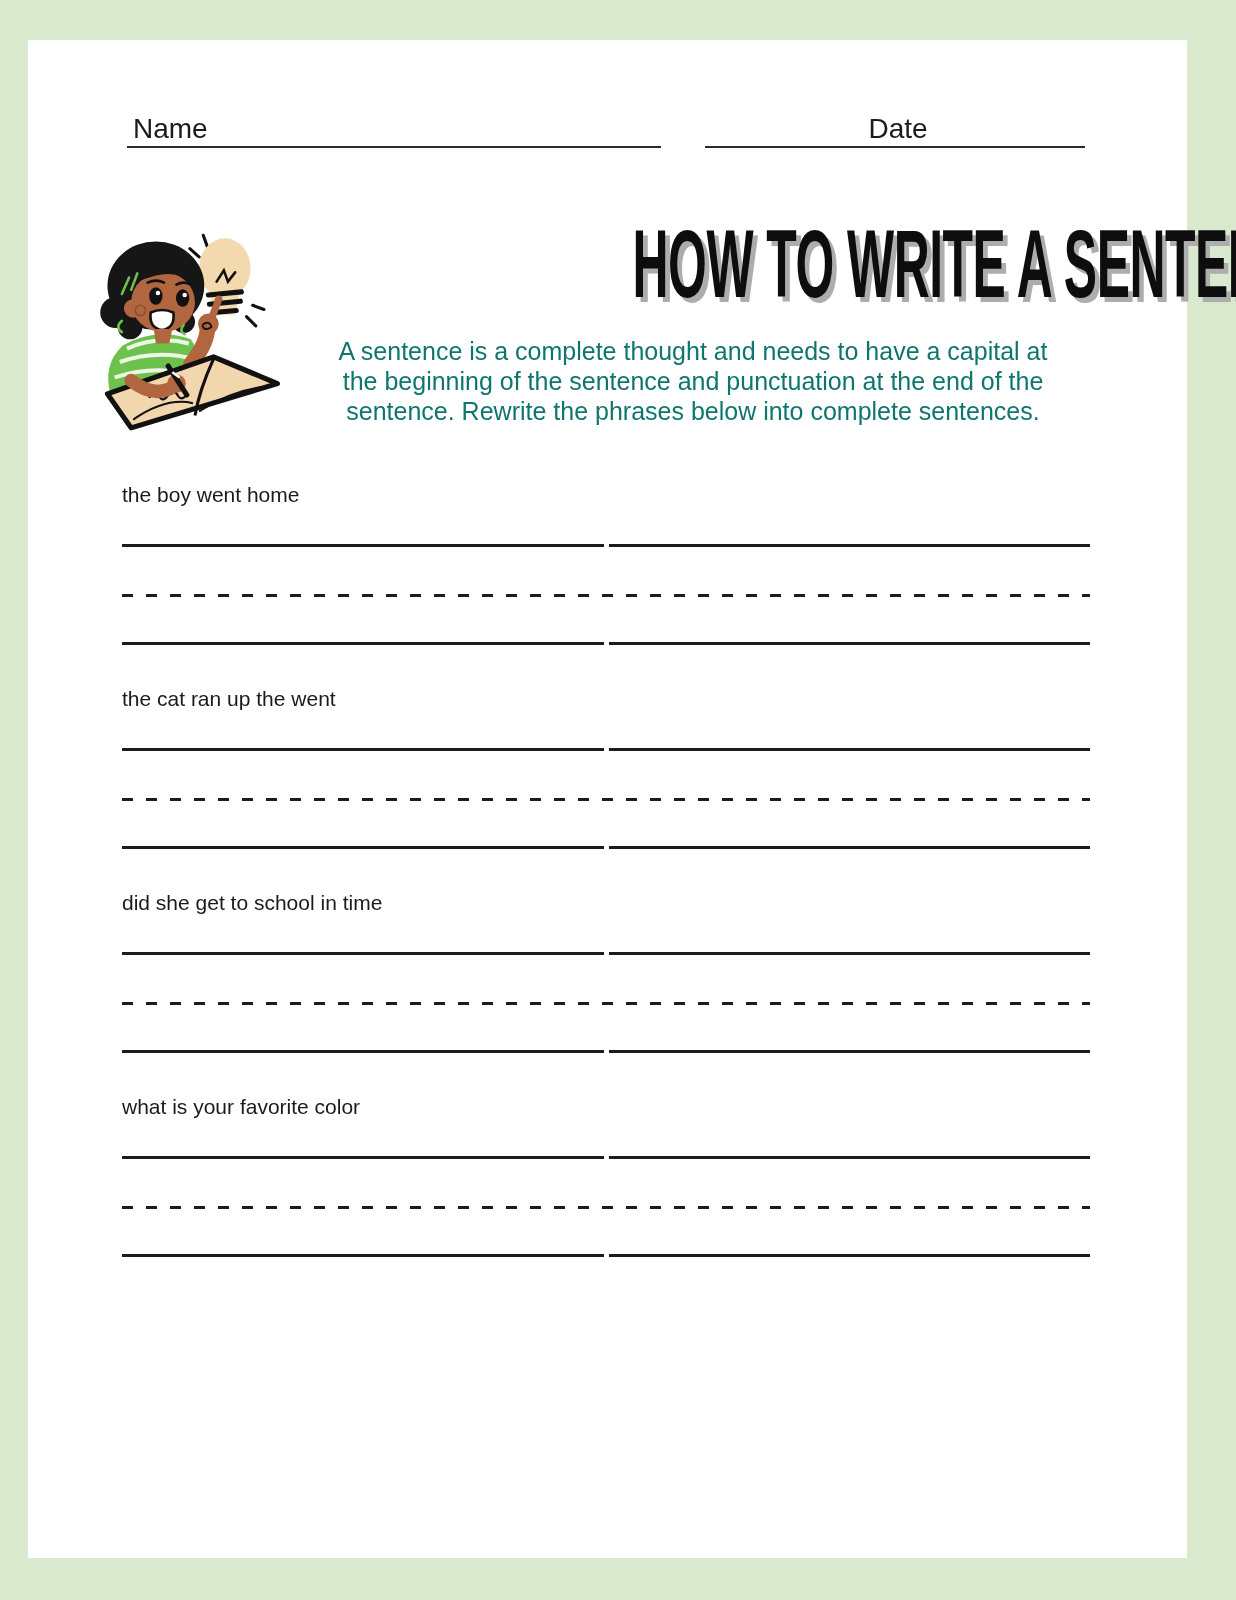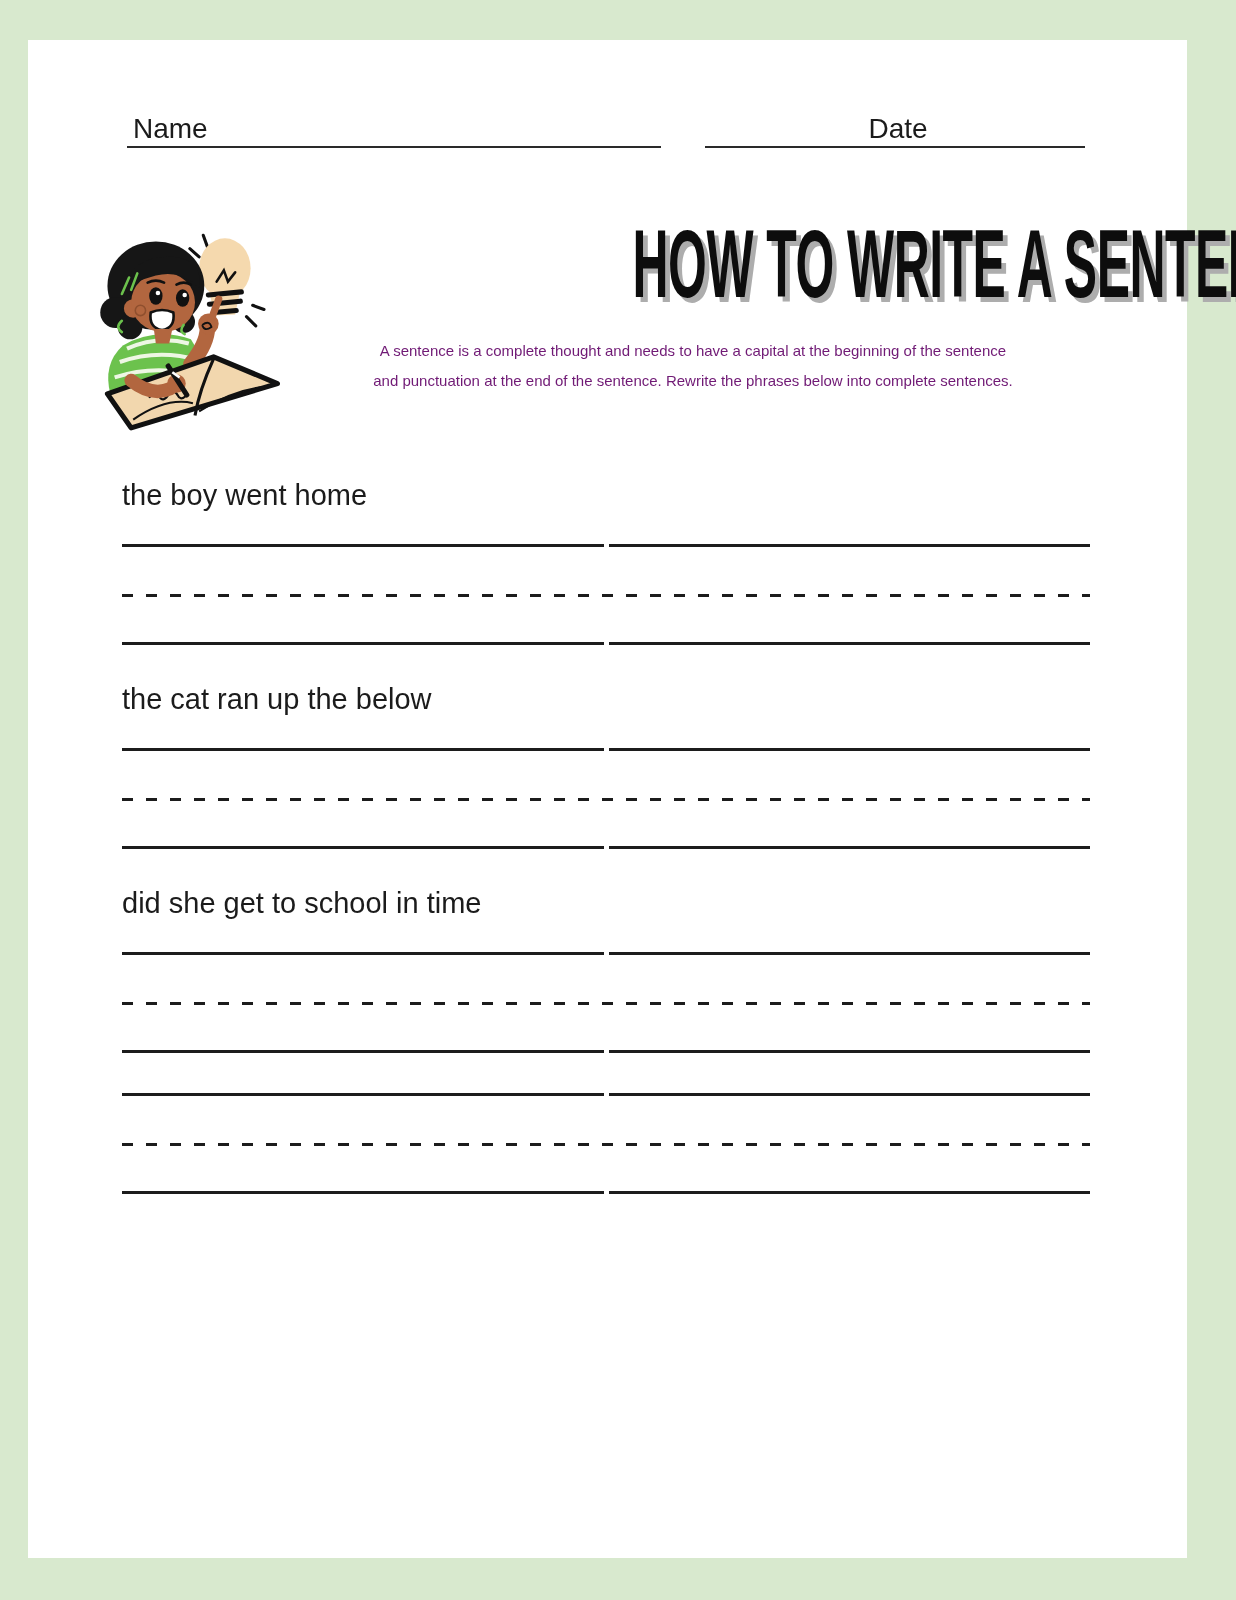--- a/index.html
+++ b/index.html
@@ -67,36 +67,36 @@
     transform-origin: center top;
     text-shadow: 9px 5px 0 #adadad;
   }
   .instructions {
     position: absolute;
     left: 289px;
     top: 296px;
     width: 752px;
     margin: 0;
     text-align: center;
-    font-size: 15px;
+    font-size: 25px;
     line-height: 30px;
-    color: #701a75;
+    color: #0f766e;
     text-wrap: balance;
   }
 
   
   .prompts {
     position: absolute;
     left: 94px;
     top: 441px;
     width: 968px;
   }
   .prompt-block { margin-bottom: 40px; }
   .prompt-text {
-    font-size: 29px;
+    font-size: 21px;
     line-height: 28px;
     height: 28px;
     color: #1b1b1b;
   }
   .line { width: 100%; }
   .line-solid {
     display: flex;
     gap: 5px;
   }
   .line-solid span {
@@ -225,21 +225,21 @@
             <span></span>
           </div>
         <div class="line line-dashed"></div>
         <div class="line line-solid last">
             <span></span>
             <span></span>
           </div>
       </div>
 
       <div class="prompt-block">
-        <div class="prompt-text">the cat ran up the below</div>
+        <div class="prompt-text">the cat ran up the went</div>
         <div class="line line-solid first">
             <span></span>
             <span></span>
           </div>
         <div class="line line-dashed"></div>
         <div class="line line-solid last">
             <span></span>
             <span></span>
           </div>
       </div>
@@ -252,20 +252,21 @@
           </div>
         <div class="line line-dashed"></div>
         <div class="line line-solid last">
             <span></span>
             <span></span>
           </div>
       </div>
 
 
       <div class="prompt-block">
+        <div class="prompt-text">what is your favorite color</div>
         <div class="line line-solid first">
             <span></span>
             <span></span>
           </div>
         <div class="line line-dashed"></div>
         <div class="line line-solid last">
             <span></span>
             <span></span>
           </div>
       </div>

